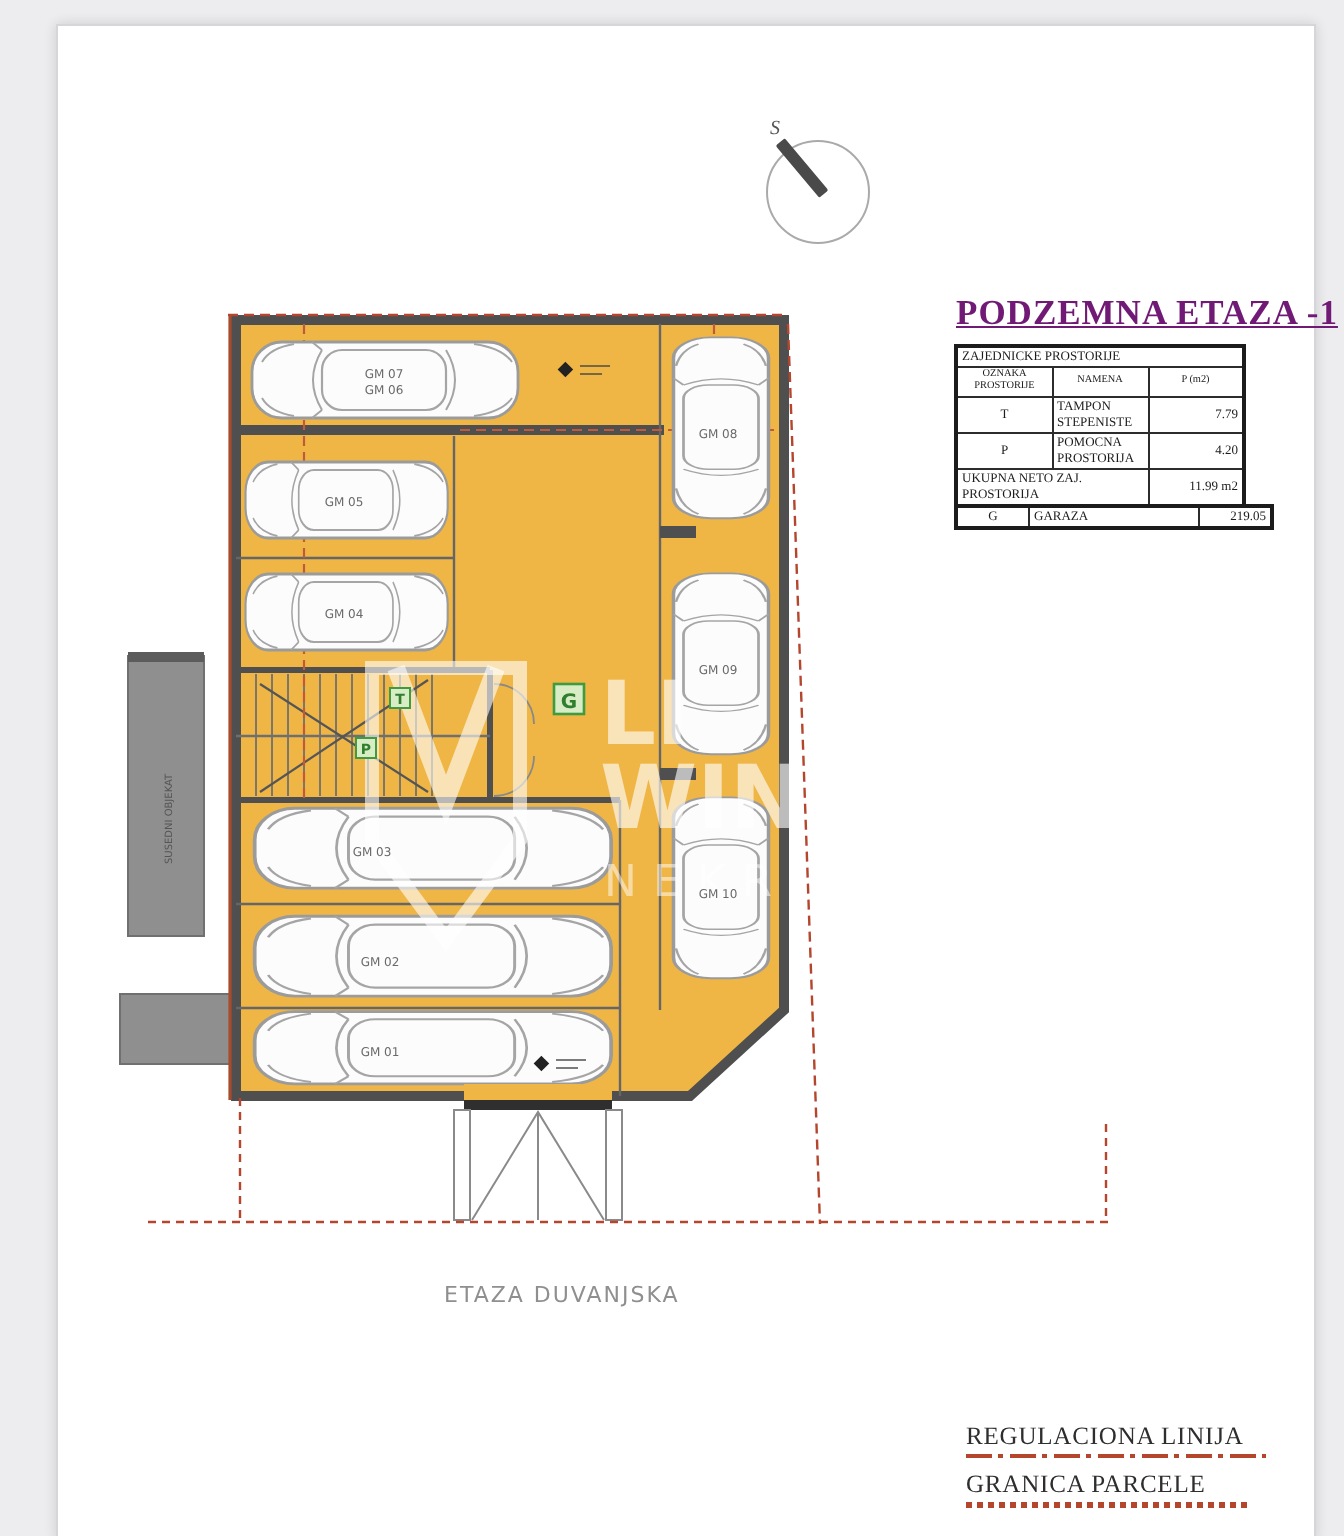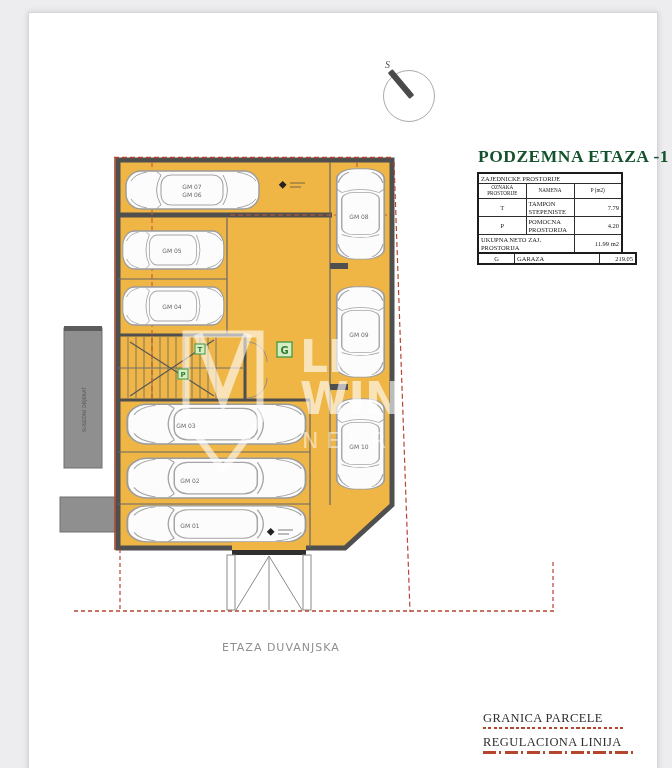--- a/index.html
+++ b/index.html
@@ -16,21 +16,21 @@
   .plan-svg{position:absolute;left:0;top:0;z-index:2;}
 
   
   .compass{position:absolute;left:383px;top:70px;width:52px;height:52px;z-index:3;}
   .compass-circle{position:absolute;left:0;top:0;width:50px;height:50px;border:1.4px solid #aaaaaa;border-radius:50%;}
   .compass-needle{position:absolute;left:15px;top:-3px;width:6px;height:34px;background:#4a4a4a;transform:rotate(-40deg);border-radius:1px;}
   .compass-s{position:absolute;left:2px;top:-11px;font:italic 10px "Liberation Serif",serif;color:#555;}
 
   
   .title{position:absolute;left:478px;top:146px;z-index:3;
-    font:bold 17.5px "Liberation Serif",serif;color:#14532d;letter-spacing:.5px;white-space:nowrap;}
+    font:bold 17.5px "Liberation Serif",serif;color:#701a75;letter-spacing:.5px;white-space:nowrap;text-decoration:underline;}
   .tbl{position:absolute;z-index:3;border-collapse:collapse;background:#fff;
     font-family:"Liberation Serif",serif;color:#1c1c1c;table-layout:fixed;}
   .tbl{border:2px solid #1c1c1c;}
   .tbl td{border:1px solid #2c2c2c;font-size:6.5px;line-height:1.15;padding:1px 2px;overflow:hidden;}
   .tbl .hd{font-size:5.2px;text-align:center;}
   .tbl .ctr{text-align:center;}
   .tbl .num{text-align:right;}
   .t-common{left:477px;top:172px;width:146px;}
   .t-garage{left:477px;top:252px;width:146px;}
   .c1{width:31px;} .c2{width:80px;} .c3{width:31px;}
@@ -239,20 +239,20 @@
     <td class="c2">GARAZA</td>
     <td class="num c3">219.05</td>
   </tr>
 </tbody>
   </table>
 
 <div class="street">ETAZA DUVANJSKA</div>
 
 <div class="legend">
   <div>
+    <div class="legend-label">REGULACIONA LINIJA</div>
+    <div class="legend-line dashdot"></div>
+  </div>
+  <div>
     <div class="legend-label">GRANICA PARCELE</div>
     <div class="legend-line dotted"></div>
   </div>
-  <div>
-    <div class="legend-label">REGULACIONA LINIJA</div>
-    <div class="legend-line dashdot"></div>
-  </div>
 </div>
 
 </body></html>

